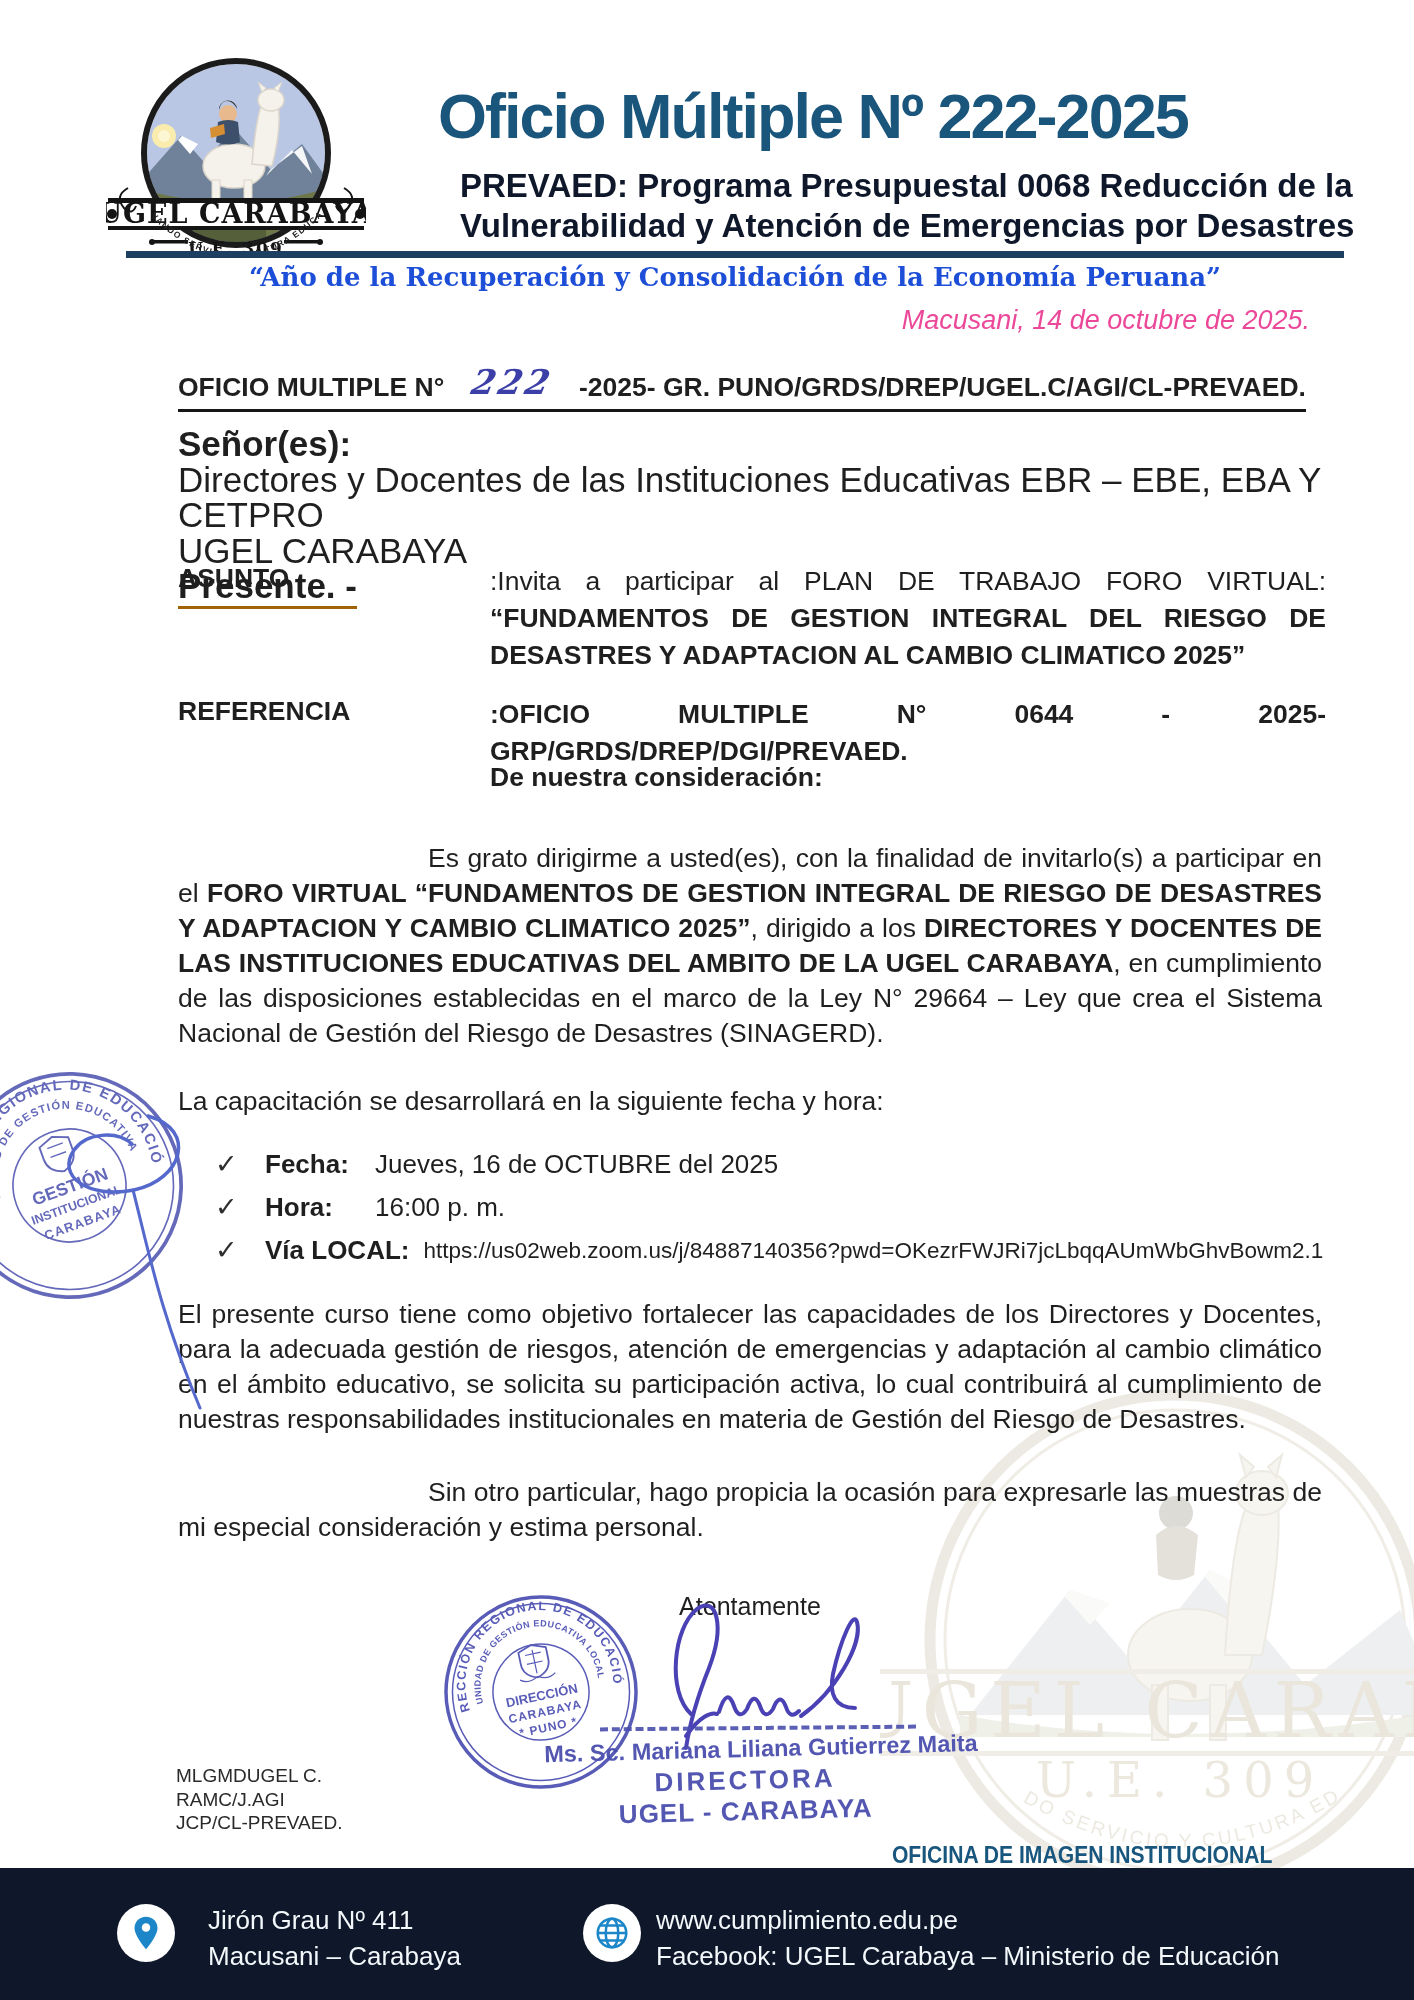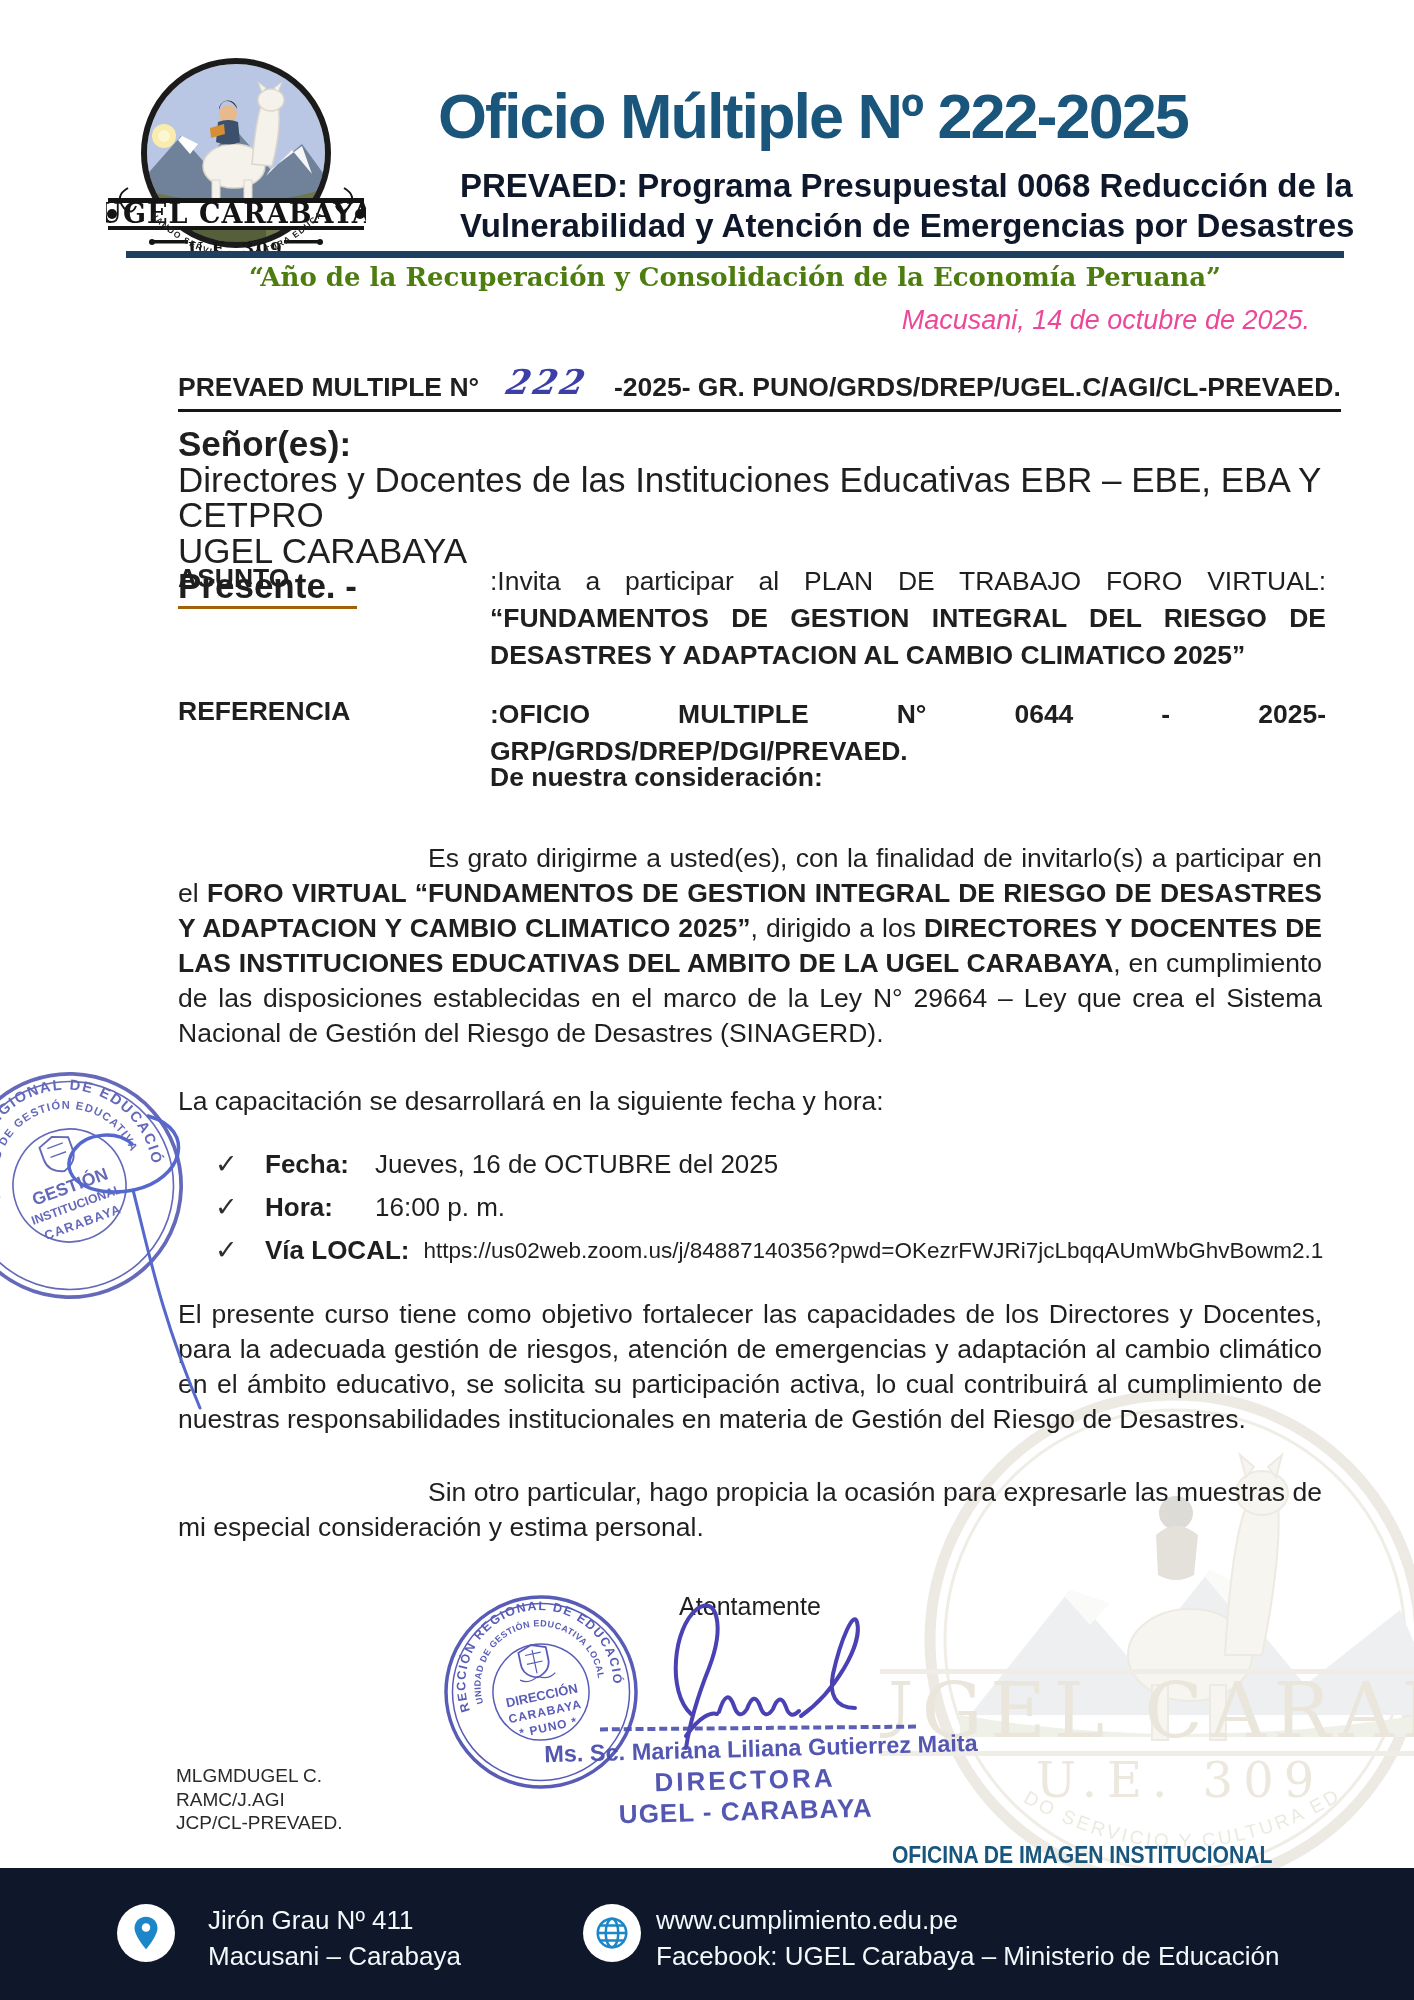--- a/index.html
+++ b/index.html
@@ -6,21 +6,21 @@
   .page{position:relative;width:1414px;height:2000px;background:#ffffff;overflow:hidden;
         font-family:"Liberation Sans",sans-serif;color:#1f1f1f;margin:0 auto;}
   .b{font-weight:700;}
   
   .hdr-title{position:absolute;left:438px;top:80px;font-size:63px;font-weight:800;
              letter-spacing:-2px;color:#1a567c;white-space:nowrap;}
   .hdr-sub{position:absolute;left:460px;top:166px;width:930px;font-size:33px;font-weight:700;
            line-height:40px;color:#0f172a;}
   .hdr-rule{position:absolute;left:126px;top:251px;width:1218px;height:7px;background:#1d4060;}
   .hdr-quote{position:absolute;left:126px;top:262px;width:1218px;text-align:center;
-             font-family:"DejaVu Serif",serif;font-weight:700;font-size:26px;color:#4d7c0f;}
+             font-family:"DejaVu Serif",serif;font-weight:700;font-size:26px;color:#1d4ed8;}
   
   .date-line{position:absolute;right:104px;top:305px;font-style:italic;font-size:27px;color:#ec4899;}
   .oficio{position:absolute;left:178px;top:364px;font-size:26.5px;font-weight:700;
           border-bottom:3px solid #161616;padding-bottom:5px;white-space:nowrap;}
   .oficio .hand{display:inline-block;font-family:"DejaVu Serif",serif;font-style:italic;
                 font-weight:700;font-size:34px;color:#3c3fa8;margin:0 20px;
                 transform:skewX(-12deg) translateY(-2px);letter-spacing:3px;}
   .recipients{position:absolute;left:178px;top:426px;font-size:35px;line-height:35.5px;}
   .presente{display:inline-block;font-weight:700;border-bottom:3px solid #a16207;padding-bottom:2px;}
   .row{position:absolute;left:178px;width:1148px;display:flex;font-size:26.5px;}
@@ -163,21 +163,21 @@
     <div class="hdr-sub">
       <span>PREVAED: Programa Presupuestal 0068 Reducción de la</span><br>
       <span>Vulnerabilidad y Atención de Emergencias por Desastres</span>
     </div>
     <div class="hdr-rule"></div>
     <div class="hdr-quote">“Año de la Recuperación y Consolidación de la Economía Peruana”</div>
 
     <div class="date-line">Macusani, 14 de octubre de 2025.</div>
 
     <div class="oficio">
-      <span>PREVAED MULTIPLE N°</span>
+      <span>OFICIO MULTIPLE N°</span>
       <span class="hand">222</span>
       <span>-2025- GR. PUNO/GRDS/DREP/UGEL.C/AGI/CL-PREVAED.</span>
     </div>
 
     <div class="recipients">
       <div class="b">Señor(es):</div>
       <div>Directores y Docentes de las Instituciones Educativas EBR – EBE, EBA Y CETPRO</div>
       <div>UGEL CARABAYA</div>
       <div><span class="presente">Presente. -</span></div>
     </div>

